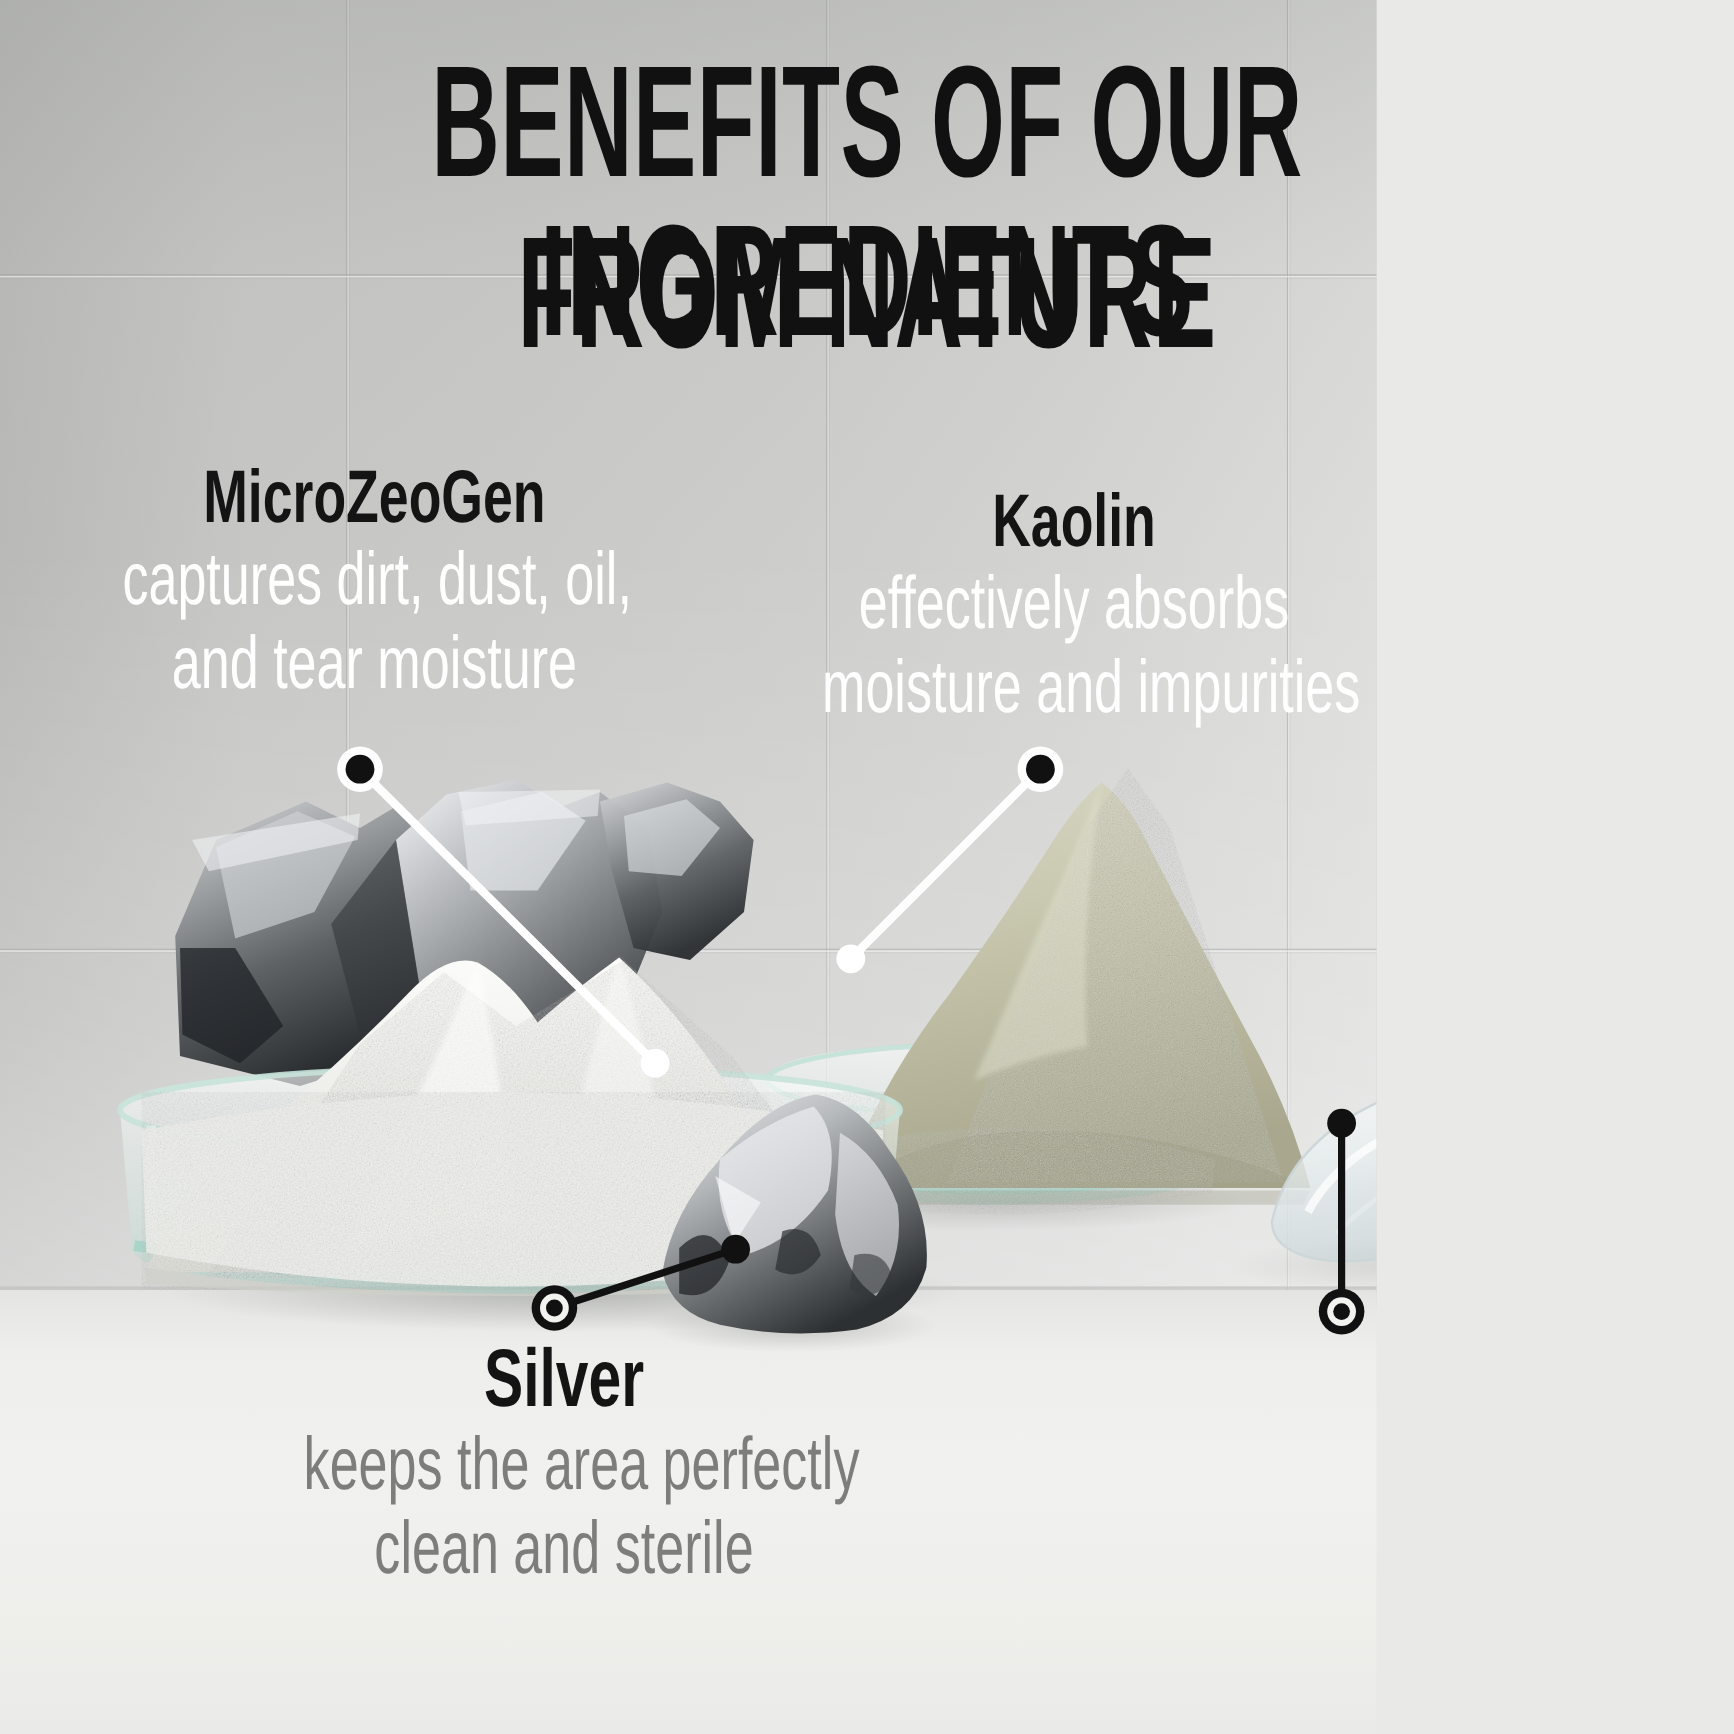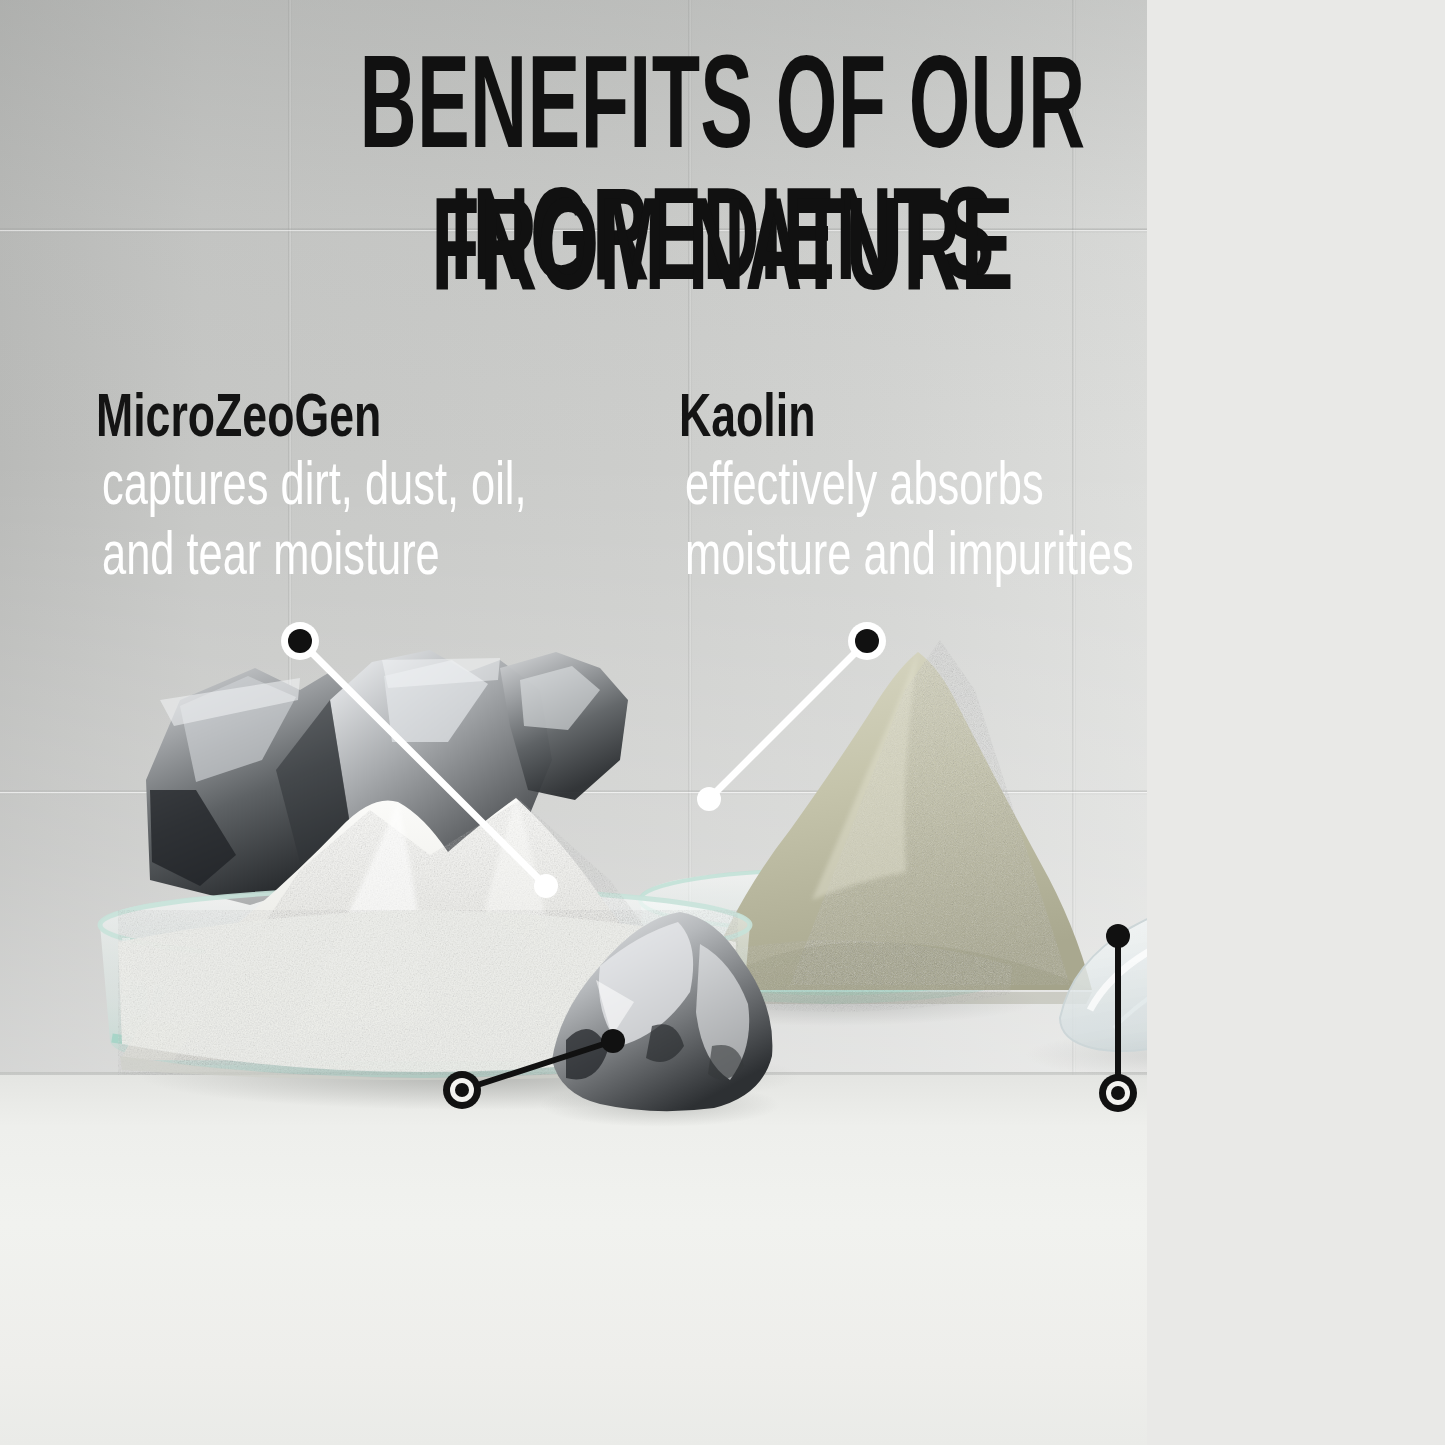--- a/index.html
+++ b/index.html
@@ -40,40 +40,40 @@
   .title{
     position:absolute;left:0;width:1445px;text-align:center;
     color:#111;font-weight:700;letter-spacing:.5px;
     font-family:"Liberation Sans Narrow","Liberation Sans",sans-serif;
     transform-origin:center top;
   }
   #title-l1{top:36px;font-size:132px;line-height:132px;transform:scaleX(.60);}
   #title-l2{top:178px;font-size:132px;line-height:132px;transform:scaleX(.60);}
 
   
-  .label-block{position:absolute;text-align:left;}
+  .label-block{position:absolute;text-align:center;}
   .lbl-head{
     font-family:"Liberation Sans Narrow","Liberation Sans",sans-serif;
     font-weight:700;color:#141414;white-space:nowrap;
     transform:scaleX(.72);transform-origin:center center;
   }
   .lbl-body{
     font-family:"Liberation Sans Narrow","Liberation Sans",sans-serif;
     font-weight:400;white-space:nowrap;
     transform:scaleX(.70);transform-origin:center center;
   }
   .lbl-body.white{color:#ffffff;}
   .lbl-body.grey{color:#7d7d7b;}
 
   
   #blk-microzeogen{left:12px;top:382px;width:600px;}
   #blk-microzeogen .lbl-head{font-size:62px;line-height:66px;}
   #blk-microzeogen .lbl-body{font-size:62px;line-height:70px;}
 
-  #blk-kaolin{left:595px;top:382px;width:600px;}
+  #blk-kaolin{left:595px;top:402px;width:600px;}
   #blk-kaolin .lbl-head{font-size:62px;line-height:66px;}
   #blk-kaolin .lbl-body{font-size:62px;line-height:70px;}
 
   #blk-silver{left:160px;top:1112px;width:620px;}
   #blk-silver .lbl-head{font-size:68px;line-height:74px;}
   #blk-silver .lbl-body{font-size:62px;line-height:70px;}
 
   #blk-alkaline{left:820px;top:1112px;width:625px;}
   #blk-alkaline .lbl-head{font-size:68px;line-height:74px;}
   #blk-alkaline .lbl-body{font-size:62px;line-height:70px;}
@@ -306,15 +306,20 @@
     <div class="lbl-body white">captures dirt, dust, oil,</div>
     <div class="lbl-body white">and tear moisture</div>
   </div>
 
   <div class="label-block" id="blk-kaolin">
     <div class="lbl-head">Kaolin</div>
     <div class="lbl-body white">effectively absorbs</div>
     <div class="lbl-body white">moisture and impurities</div>
   </div>
 
+  <div class="label-block" id="blk-silver">
+    <div class="lbl-head">Silver</div>
+    <div class="lbl-body grey">keeps the area perfectly</div>
+    <div class="lbl-body grey">clean and sterile</div>
+  </div>
 
 
 </div>
 
 </body></html>

